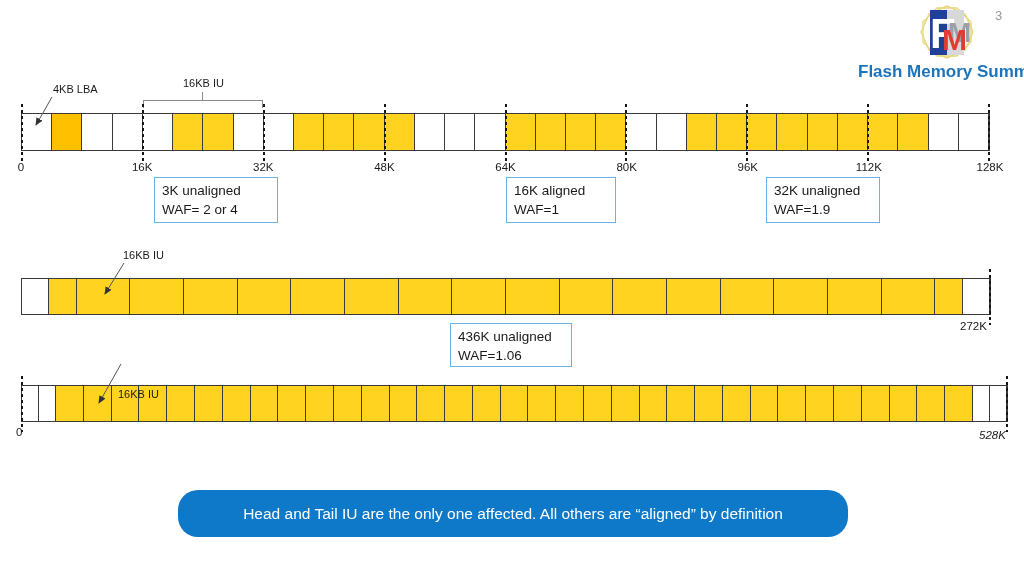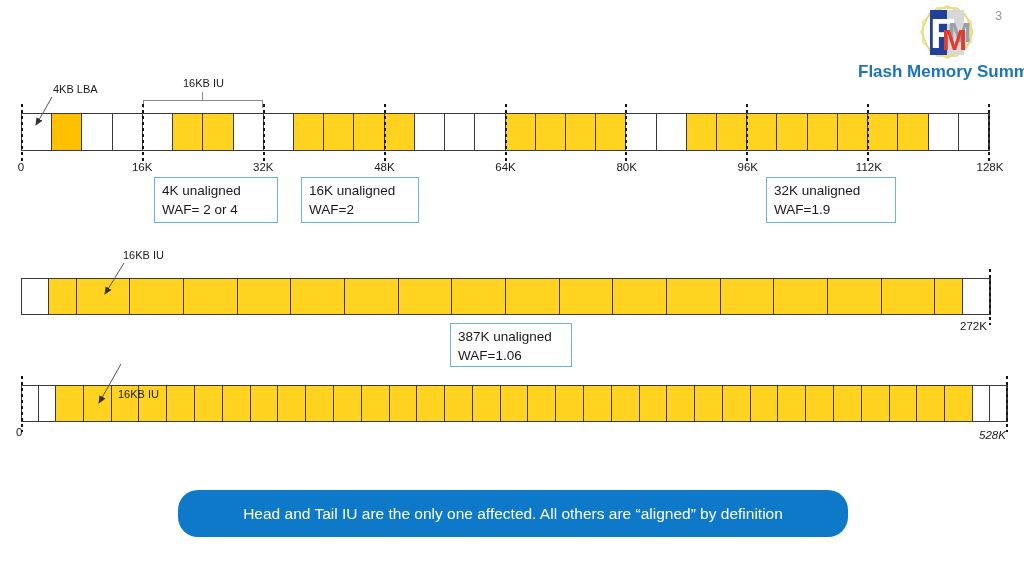--- a/index.html
+++ b/index.html
@@ -111,28 +111,28 @@
       <span style="left: 25%;">32K</span>
       <span style="left: 37.5%;">48K</span>
       <span style="left: 50%;">64K</span>
       <span style="left: 62.5%;">80K</span>
       <span style="left: 75%; text-align: center;">96K</span>
       <span style="left: 87.5%;">112K</span>
       <span style="left: 100%;">128K</span>
     </div>
 
   <div class="callout" style="left:154px;top:177px;width:124px;height:46px;">
-    <div>4K unaligned</div>
+    <div>3K unaligned</div>
     <div>WAF= 2 or 4</div>
   </div>
-  <div class="callout" style="left:301px;top:177px;width:118px;height:46px;">
-    <div>16K unaligned</div>
-    <div>WAF=2</div>
-  </div>
-  <div class="callout" style="left:766px;top:177px;width:130px;height:46px;">
+  <div class="callout" style="left:506px;top:177px;width:110px;height:46px;">
+    <div>16K aligned</div>
+    <div>WAF=1</div>
+  </div>
+  <div class="callout" style="left:766px;top:177px;width:114px;height:46px;">
     <div>32K unaligned</div>
     <div>WAF=1.9</div>
   </div>
 
   <div class="small-label" style="left:123px;top:249px;">16KB IU</div>
   <div class="bar" style="left:21px;top:278px;width:970px;height:37px;">
       <div class="cell w" style="flex-grow: 1;"></div>
       <div class="cell y" style="flex-grow: 1;"></div>
       <div class="cell y" style="flex-grow: 2;"></div>
       <div class="cell y" style="flex-grow: 2;"></div>
@@ -149,21 +149,21 @@
       <div class="cell y" style="flex-grow: 2;"></div>
       <div class="cell y" style="flex-grow: 2;"></div>
       <div class="cell y" style="flex-grow: 2;"></div>
       <div class="cell y" style="flex-grow: 2;"></div>
       <div class="cell y" style="flex-grow: 1;"></div>
       <div class="cell w" style="flex-grow: 1;"></div>
       <div class="tick" style="left: calc(100% - 1px);"></div>
     </div>
   <div class="end-label" style="left:960px;top:320px;">272K</div>
   <div class="callout" style="left:450px;top:323px;width:122px;height:44px;">
-    <div>387K unaligned</div>
+    <div>436K unaligned</div>
     <div>WAF=1.06</div>
   </div>
 
   <div class="bar" style="left:21px;top:385px;width:987px;height:37px;">
       <div class="cell w" style="flex-grow: 0.6;"></div>
       <div class="cell w" style="flex-grow: 0.6;"></div>
       <div class="cell y" style="flex-grow: 1;"></div>
       <div class="cell y" style="flex-grow: 1;"></div>
       <div class="cell y" style="flex-grow: 1;"></div>
       <div class="cell y" style="flex-grow: 1;"></div>

